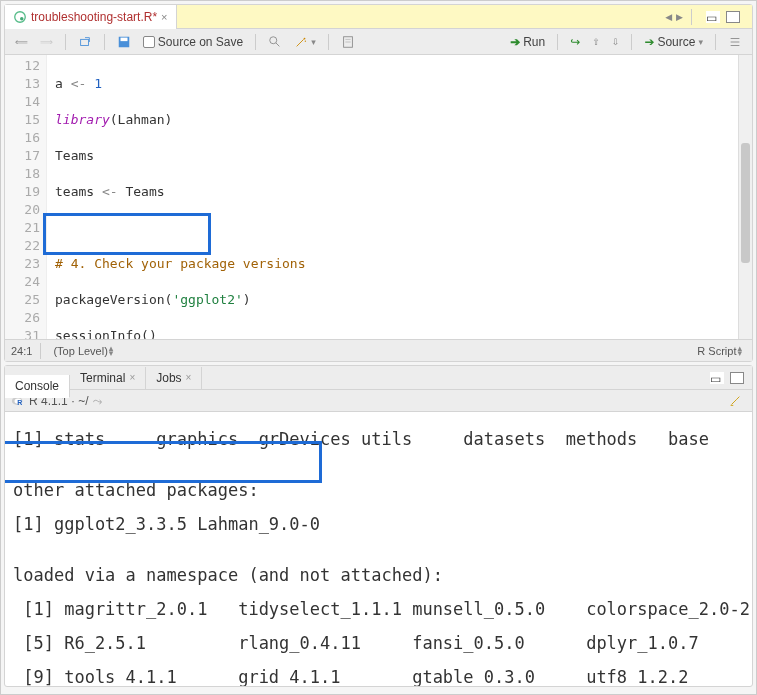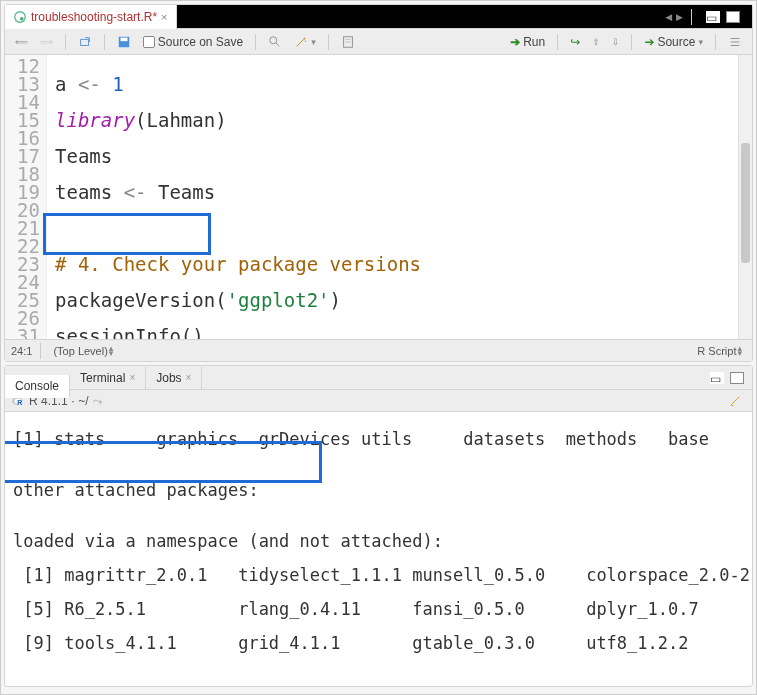--- a/index.html
+++ b/index.html
@@ -19,21 +19,21 @@
     border: 1px solid #d4d4d4;
     border-radius: 3px;
     margin: 3px;
     display: flex;
     flex-direction: column;
   }
   .source-pane { height: 358px; }
   .console-pane { height: 322px; }
 
   .tab-bar {
-    background: #000000;
+    background: #fef9c3;
     border-bottom: 1px solid #d4d4d4;
     display: flex;
     align-items: center;
     height: 24px;
     position: relative;
   }
   .tab {
     display: inline-flex;
     align-items: center;
     gap: 4px;
@@ -64,21 +64,21 @@
   .check { width:12px; height:12px; border:1px solid #888; background:#fff; display:inline-block; border-radius:2px;}
   .run-btn span.arrow { color:#2e8b2e; font-weight:bold; }
   .chev { color:#888; font-size:9px; }
 
   .code-area {
     display:flex;
     flex:1;
     overflow:hidden;
     position:relative;
     font-family: "Lucida Console","Consolas",monospace;
-    font-size: 19px;
+    font-size: 13px;
     line-height: 18px;
   }
   .gutter {
     width: 42px;
     background: #f7f7f7;
     border-right: 1px solid #eee;
     text-align: right;
     color: #aaa;
     padding: 2px 6px 2px 0;
   }
@@ -337,20 +337,21 @@
           <path d="M10 6 l3 -3" stroke="#c90"></path>
           <path d="M3 13 l3 0" stroke="#c90"></path>
         </svg>
     </span>
   </div>
 
   <div class="console-body">
 <div>[1] stats     graphics  grDevices utils     datasets  methods   base</div>
 <div></div>
 <div>other attached packages:</div>
+<div>[1] ggplot2_3.3.5 Lahman_9.0-0</div>
 <div></div>
 <div>loaded via a namespace (and not attached):</div>
 <div> [1] magrittr_2.0.1   tidyselect_1.1.1 munsell_0.5.0    colorspace_2.0-2</div>
 <div> [5] R6_2.5.1         rlang_0.4.11     fansi_0.5.0      dplyr_1.0.7</div>
 <div> [9] tools_4.1.1      grid_4.1.1       gtable_0.3.0     utf8_1.2.2</div>
 
 
 
 
 

